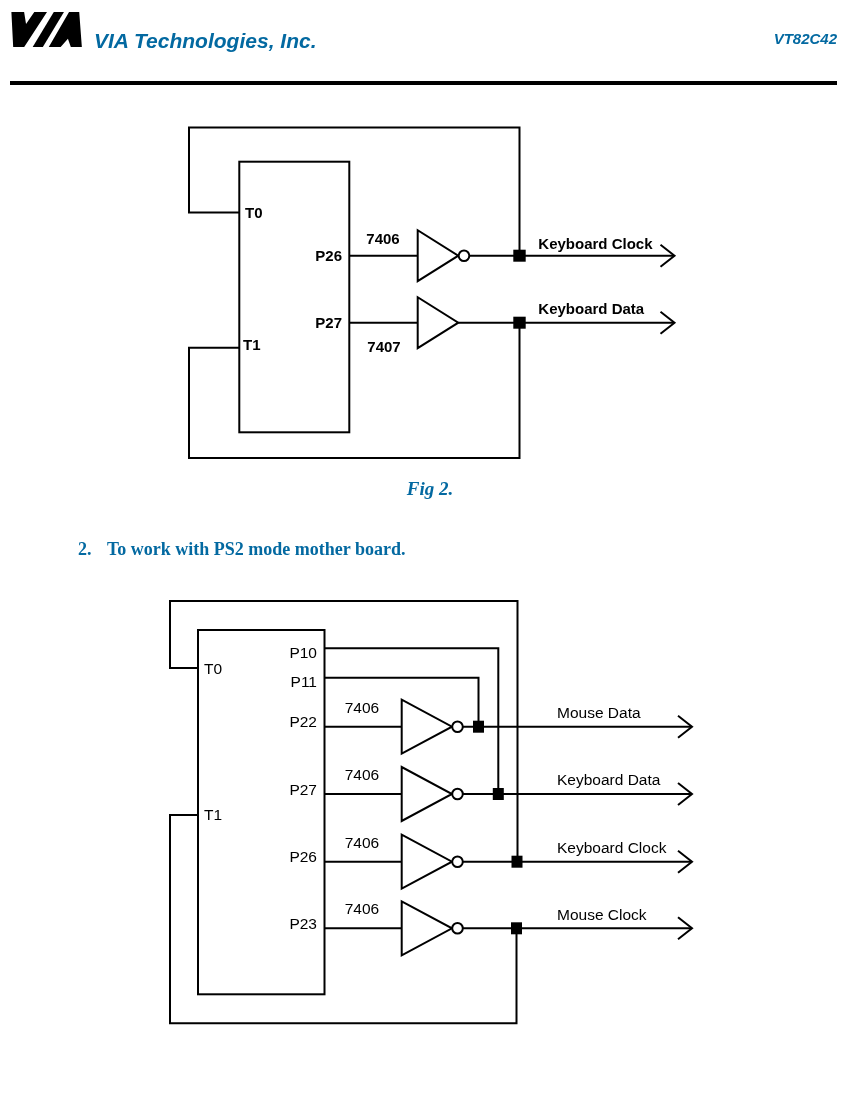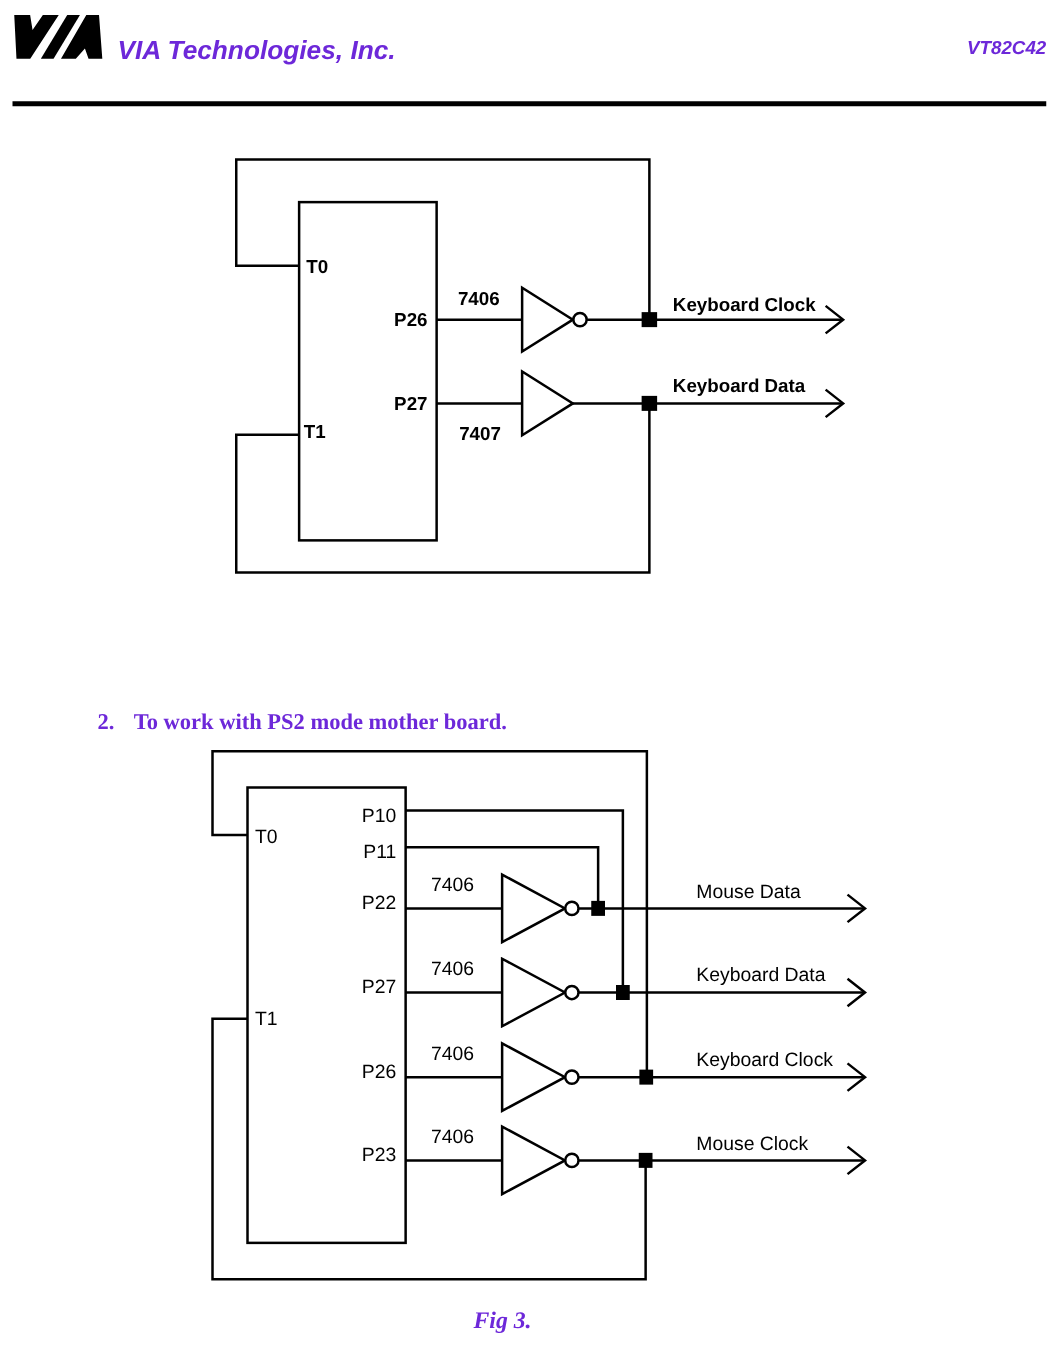--- a/index.html
+++ b/index.html
@@ -1,17 +1,17 @@
 <!DOCTYPE html>
 <html><head>
 <meta charset="utf-8">
 <style>
   html,body{margin:0;padding:0;background:#fff;}
   .page{position:relative;width:849px;height:1095px;background:#ffffff;overflow:hidden;
-        font-family:"Liberation Sans",sans-serif;color:#6d28d9;}
+        font-family:"Liberation Sans",sans-serif;color:#0369a1;}
   
   .logo{position:absolute;left:8px;top:11px;}
   .company{position:absolute;left:94px;top:29px;font-size:21px;font-weight:bold;font-style:italic;
            letter-spacing:0px;white-space:nowrap;}
   .part{position:absolute;right:12px;top:30px;font-size:15px;font-weight:bold;font-style:italic;white-space:nowrap;}
   .rule{position:absolute;left:10px;top:81px;width:827px;height:4px;background:#000;}
   
   .fig2{position:absolute;left:150px;top:110px;}
   .fig3{position:absolute;left:140px;top:590px;}
   svg .wire{stroke:#000;stroke-width:2;fill:none;}
@@ -19,21 +19,21 @@
   svg .node{fill:#000;stroke:none;}
   svg text{fill:#000;}
   .f2t{font-family:"Liberation Sans",sans-serif;font-weight:bold;font-size:15px;}
   .f3t{font-family:"Liberation Sans",sans-serif;font-weight:normal;font-size:15.5px;}
   
   .caption{position:absolute;width:200px;text-align:center;
            font-family:"Liberation Serif",serif;font-weight:bold;font-style:italic;font-size:19px;}
   .cap2{left:330px;top:478px;}
   .cap3{left:302px;top:1046px;}
   .heading{position:absolute;left:78px;top:539px;font-family:"Liberation Serif",serif;
-           font-weight:bold;font-size:18px;white-space:nowrap;margin-top:28px;}
+           font-weight:bold;font-size:18px;white-space:nowrap;}
   .heading .num{display:inline-block;width:29px;}
 </style>
 </head>
 <body>
 
 <div class="page">
 
   <svg class="logo" width="78" height="37" viewBox="0 0 92 40" preserveAspectRatio="none">
     <g transform="translate(4,1) skewX(-16)" fill="#000">
       <path d="M0,0 L15,0 L21,13 L27,0 L42,0 L26,38 L13,38 Z"></path>
@@ -67,20 +67,21 @@
 
     <text class="f2t" x="95" y="108">T0</text>
     <text class="f2t" x="93" y="240">T1</text>
     <text class="f2t" x="192" y="151" text-anchor="end">P26</text>
     <text class="f2t" x="192" y="218" text-anchor="end">P27</text>
     <text class="f2t" x="233" y="134" text-anchor="middle">7406</text>
     <text class="f2t" x="234" y="242" text-anchor="middle">7407</text>
     <text class="f2t" x="388.3" y="138.5">Keyboard Clock</text>
     <text class="f2t" x="388.3" y="203.5">Keyboard Data</text>
   </svg>
+  <div class="caption cap2">Fig 2.</div>
 
   <div class="heading"><span class="num">2.</span><span>To work with PS2 mode mother board.</span></div>
 
   <svg class="fig3" width="580" height="470" viewBox="0 0 580 470">
 
     <path class="wire" d="M58,78 L30,78 L30,11 L377.5,11 L377.5,266.5"></path>
     <path class="wire" d="M58,225 L30,225 L30,433.3 L376.5,433.3 L376.5,343.5"></path>
 
     <rect class="shape" x="58" y="40" width="126.5" height="364.3"></rect>
 
@@ -125,15 +126,14 @@
     <text class="f3t" x="177" y="338.9" text-anchor="end">P23</text>
     <text class="f3t" x="222" y="122.7" text-anchor="middle">7406</text>
     <text class="f3t" x="222" y="190" text-anchor="middle">7406</text>
     <text class="f3t" x="222" y="257.7" text-anchor="middle">7406</text>
     <text class="f3t" x="222" y="324.3" text-anchor="middle">7406</text>
     <text class="f3t" x="417" y="128">Mouse Data</text>
     <text class="f3t" x="417" y="195">Keyboard Data</text>
     <text class="f3t" x="417" y="263">Keyboard Clock</text>
     <text class="f3t" x="417" y="330">Mouse Clock</text>
   </svg>
-  <div class="caption cap3">Fig 3.</div>
 
 </div>
 
 </body></html>

